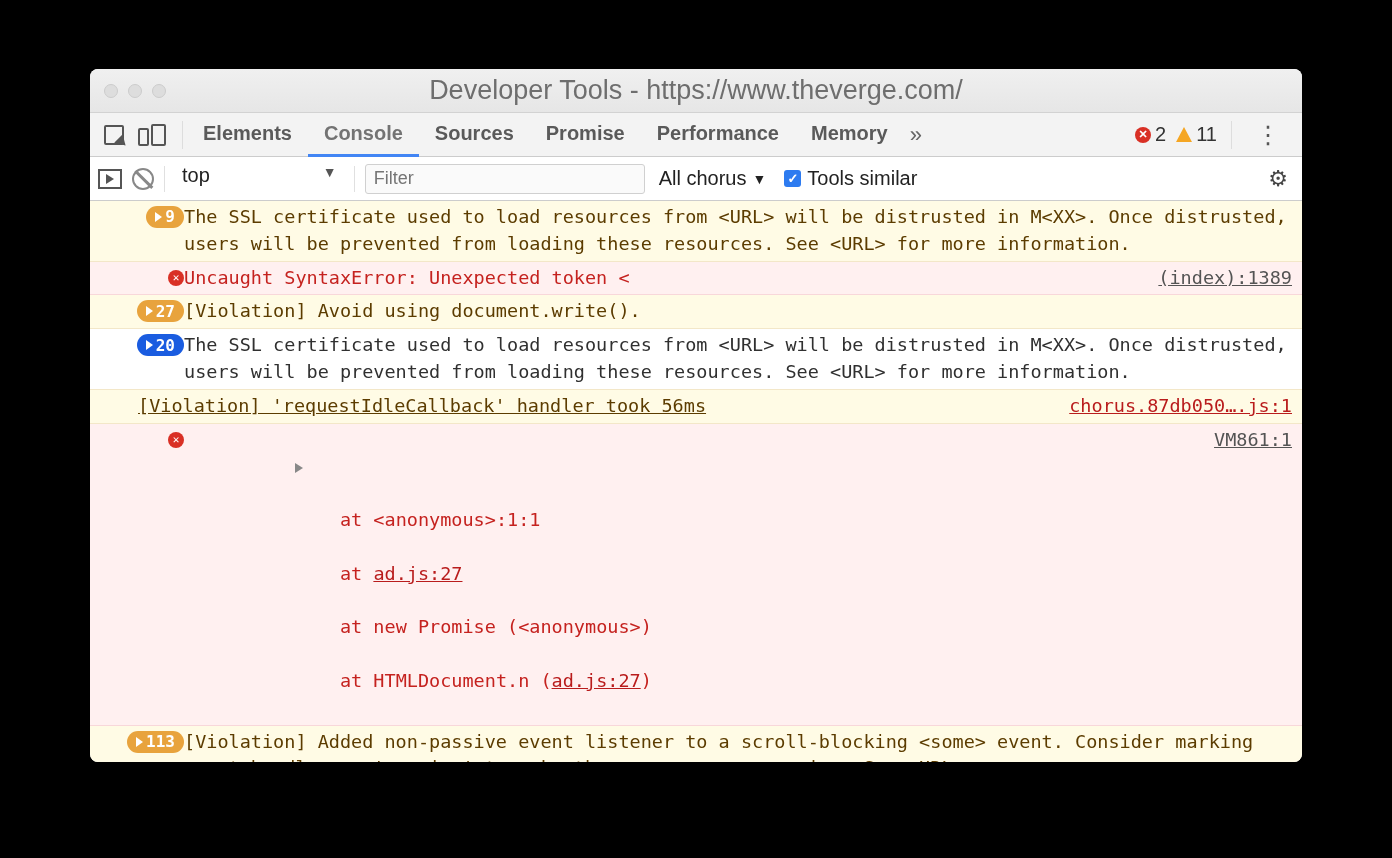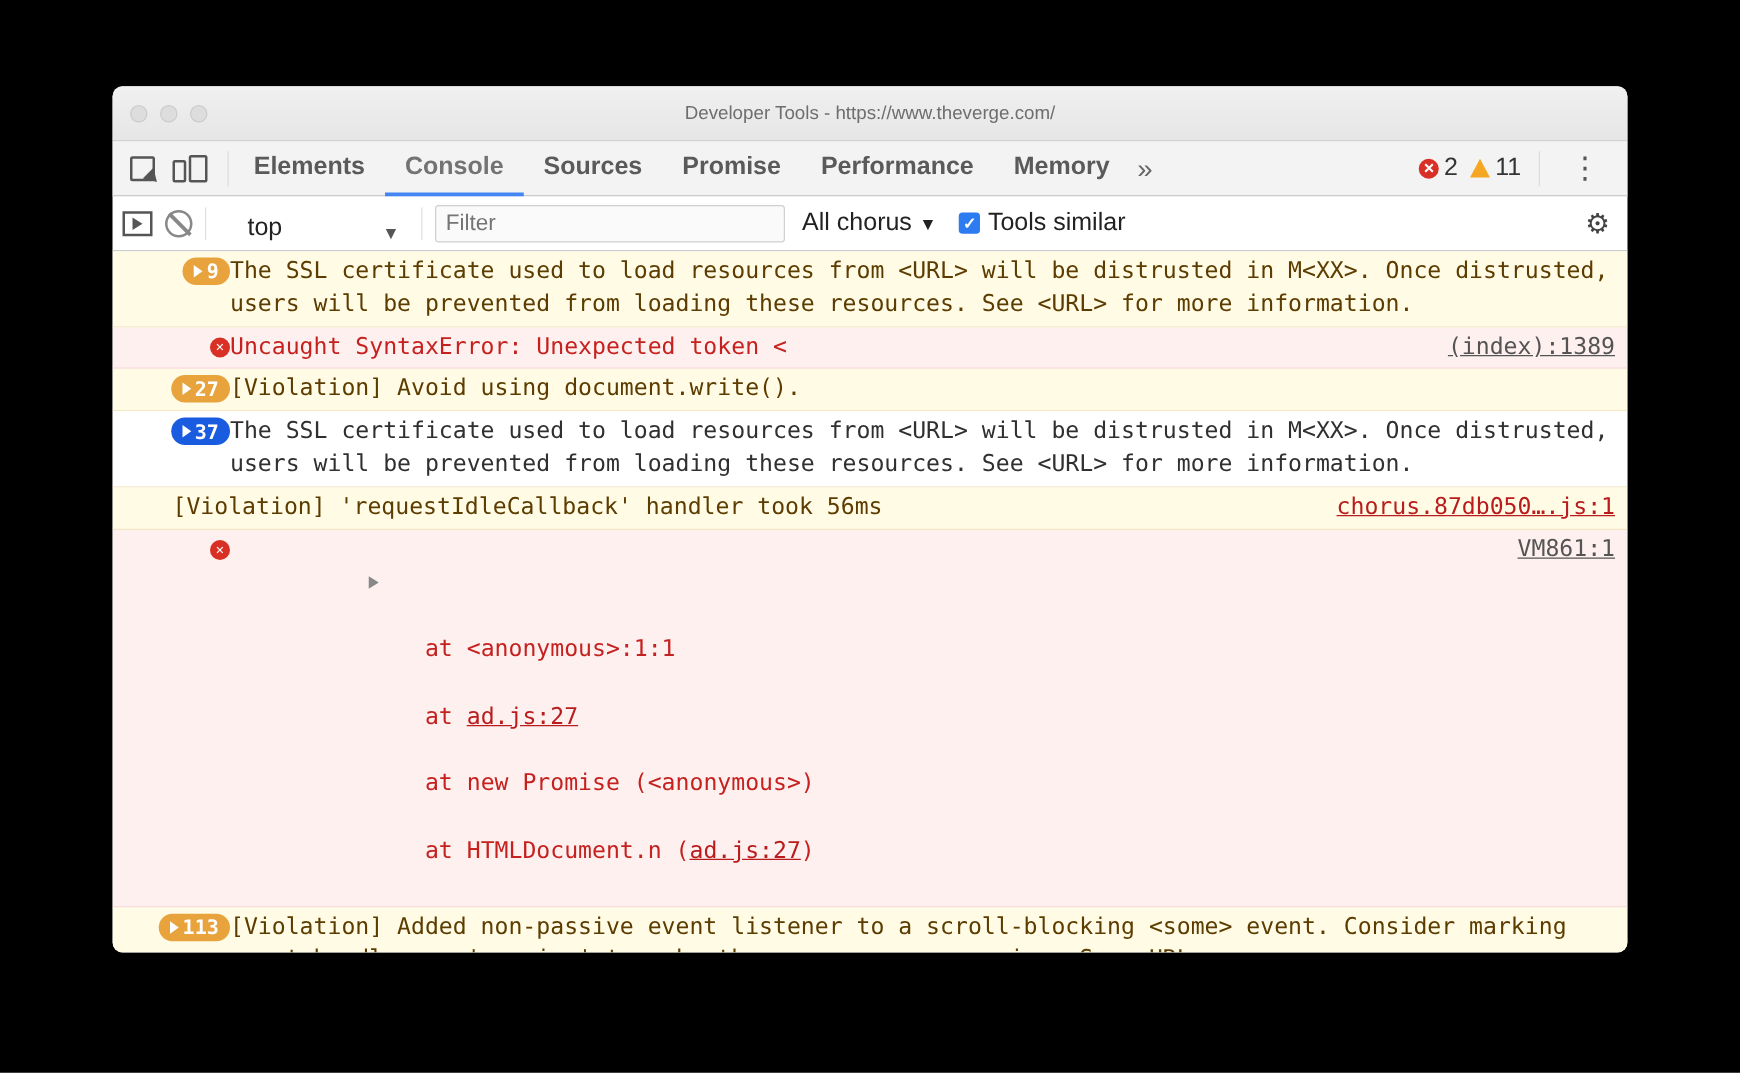--- a/index.html
+++ b/index.html
@@ -17,21 +17,21 @@
   }
   .titlebar {
     height: 44px;
     background: linear-gradient(#f0f0f0,#e6e6e6);
     border-bottom: 1px solid #d2d2d2;
     display: flex; align-items: center;
     position: relative;
   }
   .traffic { display:flex; gap:10px; margin-left:14px; }
   .dot { width:14px; height:14px; border-radius:50%; background:#ddd; border:1px solid #ccc; }
-  .title { position:absolute; left:0; right:0; text-align:center; color:#6e6e6e; font-size:15px; }
+  .title { position:absolute; left:0; right:0; text-align:center; color:#6e6e6e; font-size:27px; }
 
   .tabbar {
     height: 44px; background:#f3f3f3;
     display:flex; align-items:center;
     border-bottom:1px solid #ccc;
     padding: 0 8px;
     gap: 0;
   }
   .tb-icons { display:flex; align-items:center; gap:14px; padding:0 12px 0 6px; }
   .tb-sep { width:1px; height:28px; background:#ddd; margin:0 4px; }
@@ -49,21 +49,21 @@
 
   .toolbar {
     height:44px; display:flex; align-items:center; gap:10px;
     border-bottom:1px solid #ccc; padding:0 8px;
   }
   .play-box { width:24px; height:20px; border:2px solid #555; display:flex; align-items:center; justify-content:center; }
   .play-tri { width:0;height:0;border-left:8px solid #555;border-top:5px solid transparent;border-bottom:5px solid transparent;}
   .no-icon { width:22px; height:22px; border:2.5px solid #888; border-radius:50%; position:relative; }
   .no-icon::after { content:""; position:absolute; left:-2px; top:8px; width:24px; height:2.5px; background:#888; transform:rotate(45deg); }
   .v-sep { width:1px; height:26px; background:#e0e0e0; }
-  .select-top { display:flex; align-items:flex-end; gap:80px; border:1px solid transparent; padding:0 6px; height:32px; border-radius:3px;margin-left:16px;}
+  .select-top { display:flex; align-items:flex-start; gap:113px; border:1px solid transparent; padding:0 6px; height:32px; border-radius:3px;}
   .select-top .arr { color:#555; font-size:14px;}
   .filter-input {
     width: 280px; height:30px; border:1px solid #d0d0d0; border-radius:3px;
     padding:0 8px; font-size:18px; color:#555; background:#fafafa;
   }
   .levels { display:flex; align-items:center; gap:6px; font-size:20px; color:#222; padding:0 4px;}
   .cbx { width:17px; height:17px; border-radius:3px; background:#2d7bf0; display:inline-flex; align-items:center; justify-content:center; color:#fff; font-size:13px; font-weight:bold;}
   .gear { margin-left:auto; font-size:22px; color:#444; padding-right:6px;}
 
   .body { flex:1; overflow:hidden; font-family: "SF Mono", Menlo, Consolas, monospace; font-size:18.5px; line-height:1.45; }
@@ -180,29 +180,29 @@
               <span>27</span>
             </span>
           </div>
         <div class="msg">[Violation] Avoid using document.write().</div>
       </div>
 
       <div class="row info">
         <div class="gutter">
             <span class="pill blue">
               <span class="tri"></span>
-              <span>37</span>
+              <span>20</span>
             </span>
           </div>
         <div class="msg">The SSL certificate used to load resources from &lt;URL&gt; will be distrusted in M&lt;XX&gt;. Once distrusted, users will be prevented from loading these resources. See &lt;URL&gt; for more information.</div>
       </div>
 
       <div class="row warn">
         <div class="gutter"></div>
-        <div class="msg" style="margin-left:-46px;">[Violation] 'requestIdleCallback' handler took 56ms</div>
+        <div class="msg" style="margin-left:-46px;text-decoration:underline;">[Violation] 'requestIdleCallback' handler took 56ms</div>
         <div class="src"><a>chorus.87db050….js:1</a></div>
       </div>
 
       <div class="row err">
         <div class="gutter">
             <span class="err-dot">✕</span>
           </div>
         <div class="msg">
           <span class="expand-tri"></span><br>
           &nbsp;&nbsp;&nbsp;&nbsp;<span>at &lt;anonymous&gt;:1:1</span><br>

